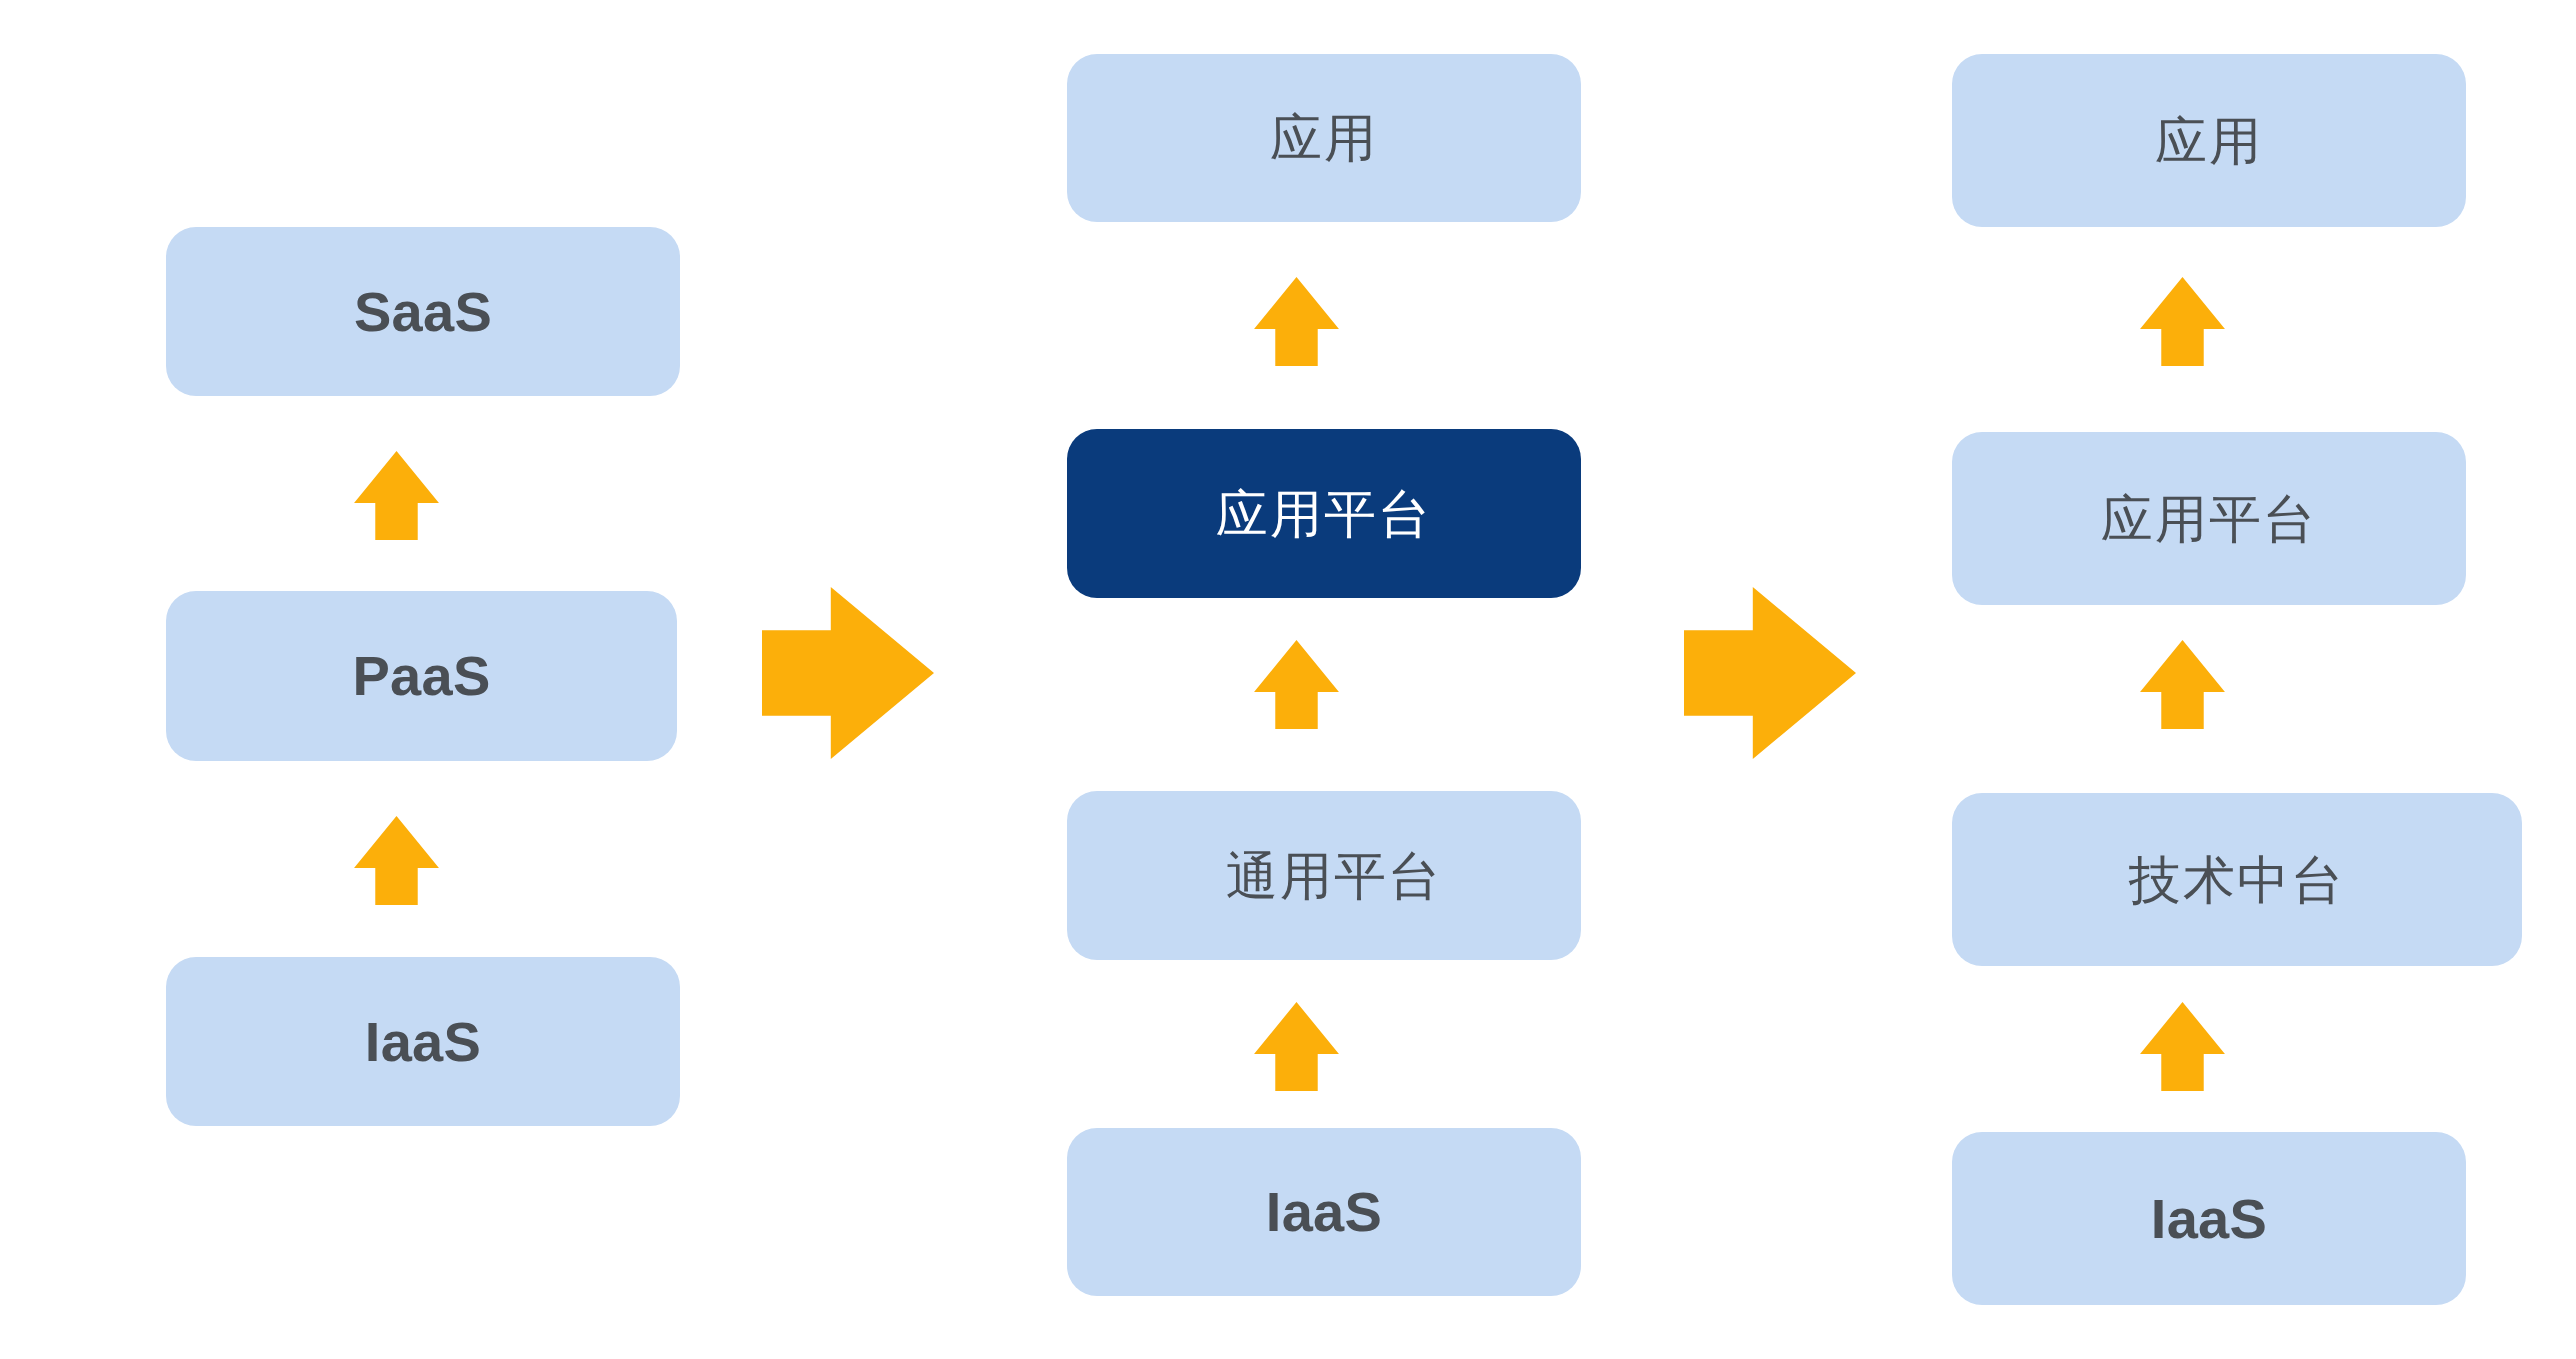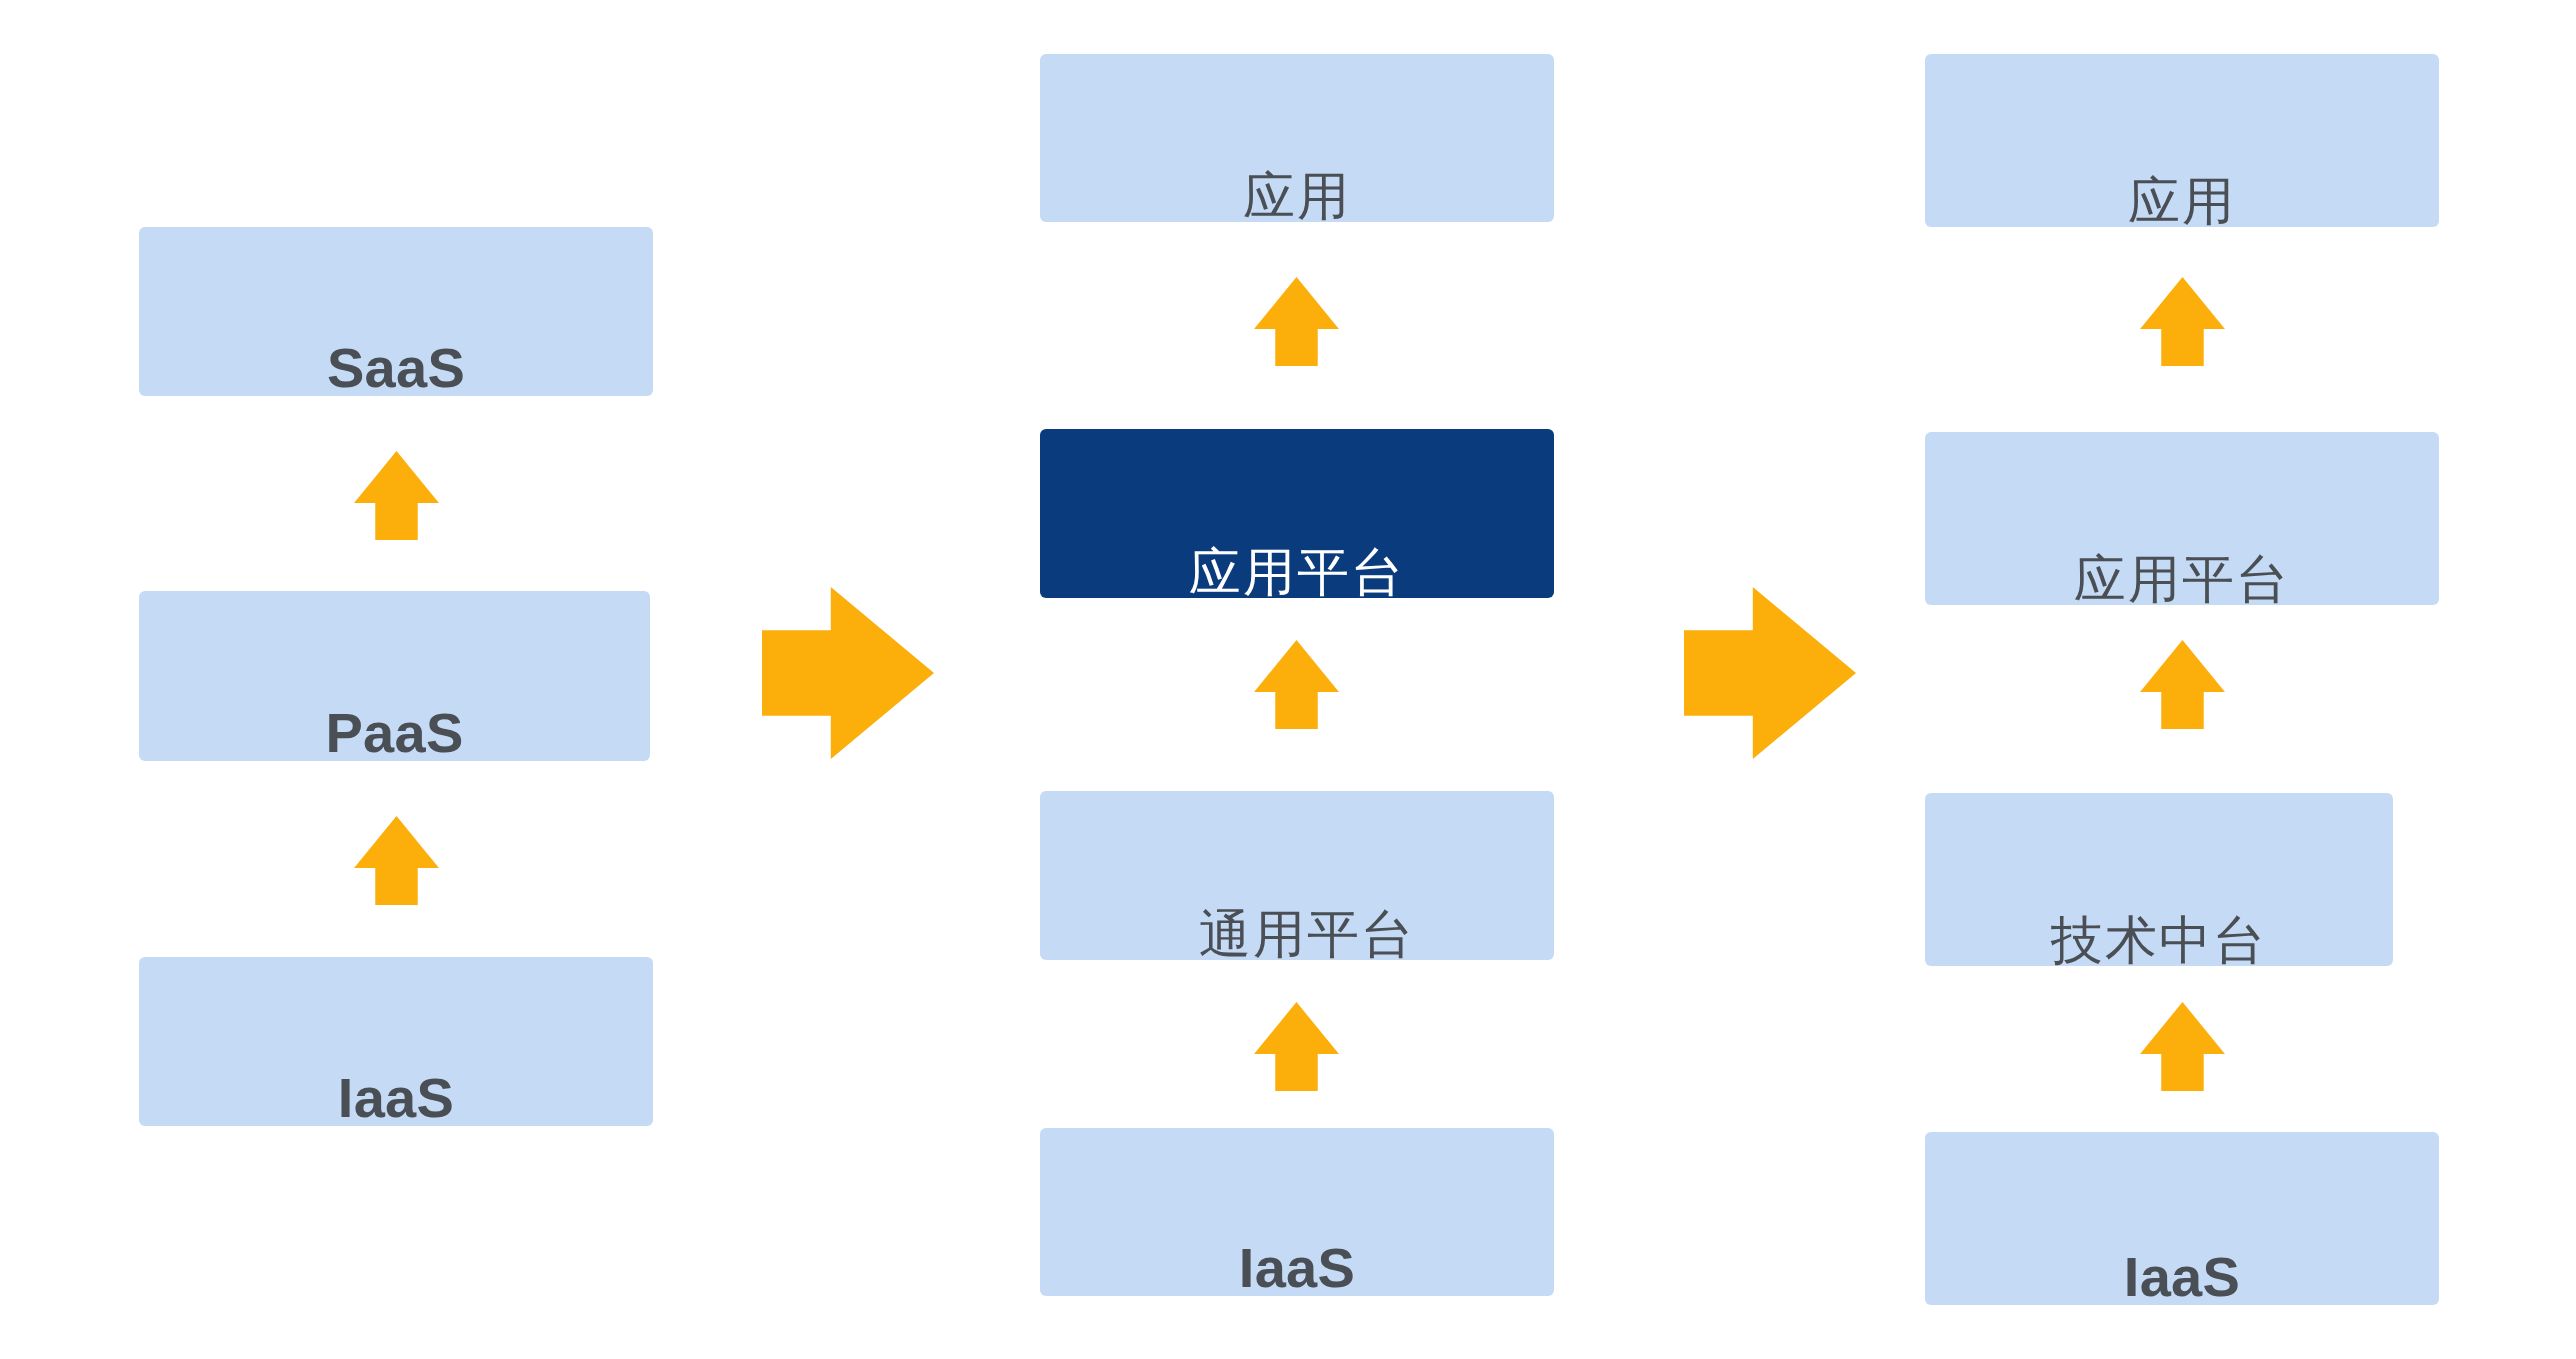--- a/index.html
+++ b/index.html
@@ -16,27 +16,28 @@
     width: 2576px;
     height: 1360px;
     background: #ffffff;
     overflow: hidden;
   }
 
   
   .box {
     position: absolute;
     box-sizing: border-box;
-    border-radius: 6px;
+    border-radius: 30px;
     display: flex;
-    align-items: flex-end;
+    align-items: center;
     justify-content: center;
     text-align: center;
     letter-spacing: 0.3px;
     user-select: none;
+    margin-left: 27px;
   }
   .box.light {
     background: #c5daf4;
     color: #4a4f55;
   }
   .box.dark {
     background: #0a3b7c;
     color: #ffffff;
   }
   .box .label {
@@ -148,21 +149,21 @@
   <div class="box light" style="left:1925px; top:432px; width:514px; height:173px;">
     <span class="label cjk">应用平台</span>
   </div>
 
   <div class="arrow" style="left:2140px; top:640px; width:85px; height:89px;">
     <svg viewBox="0 0 124 130" xmlns="http://www.w3.org/2000/svg" aria-hidden="true">
       <polygon points="62,0 124,76 93,76 93,130 31,130 31,76 0,76" fill="#FCAF0A"></polygon>
     </svg>
   </div>
 
-  <div class="box light" style="left:1925px; top:793px; width:468px; height:173px;">
+  <div class="box light" style="left:1925px; top:793px; width:570px; height:173px;">
     <span class="label cjk">技术中台</span>
   </div>
 
   <div class="arrow" style="left:2140px; top:1002px; width:85px; height:89px;">
     <svg viewBox="0 0 124 130" xmlns="http://www.w3.org/2000/svg" aria-hidden="true">
       <polygon points="62,0 124,76 93,76 93,130 31,130 31,76 0,76" fill="#FCAF0A"></polygon>
     </svg>
   </div>
 
   <div class="box light" style="left:1925px; top:1132px; width:514px; height:173px;">

